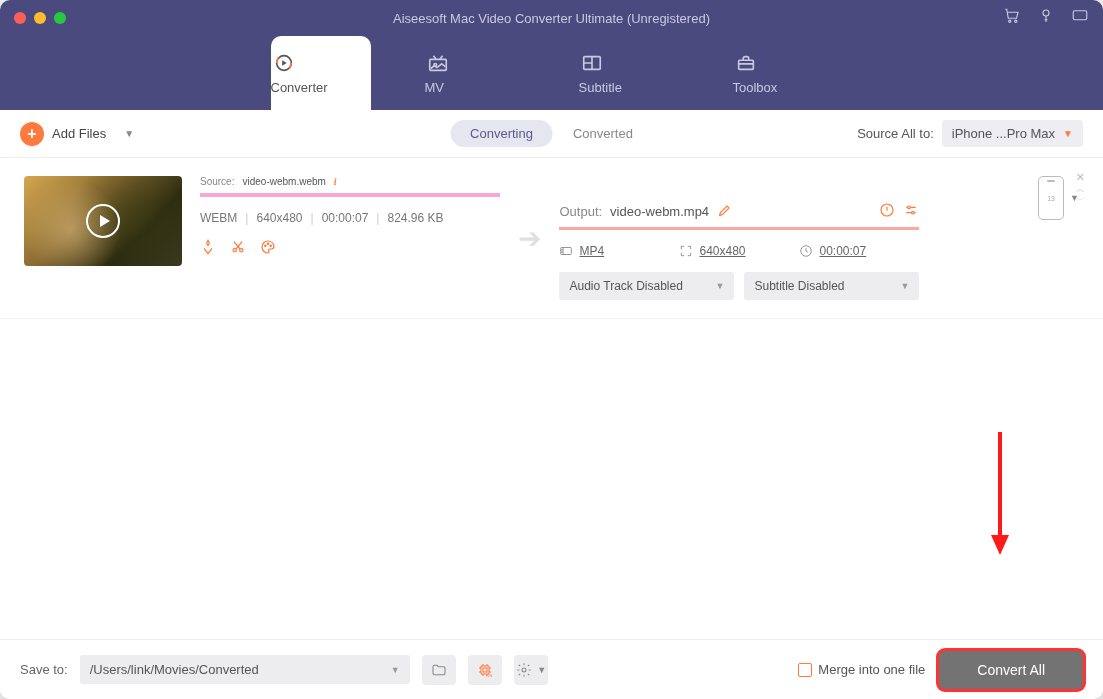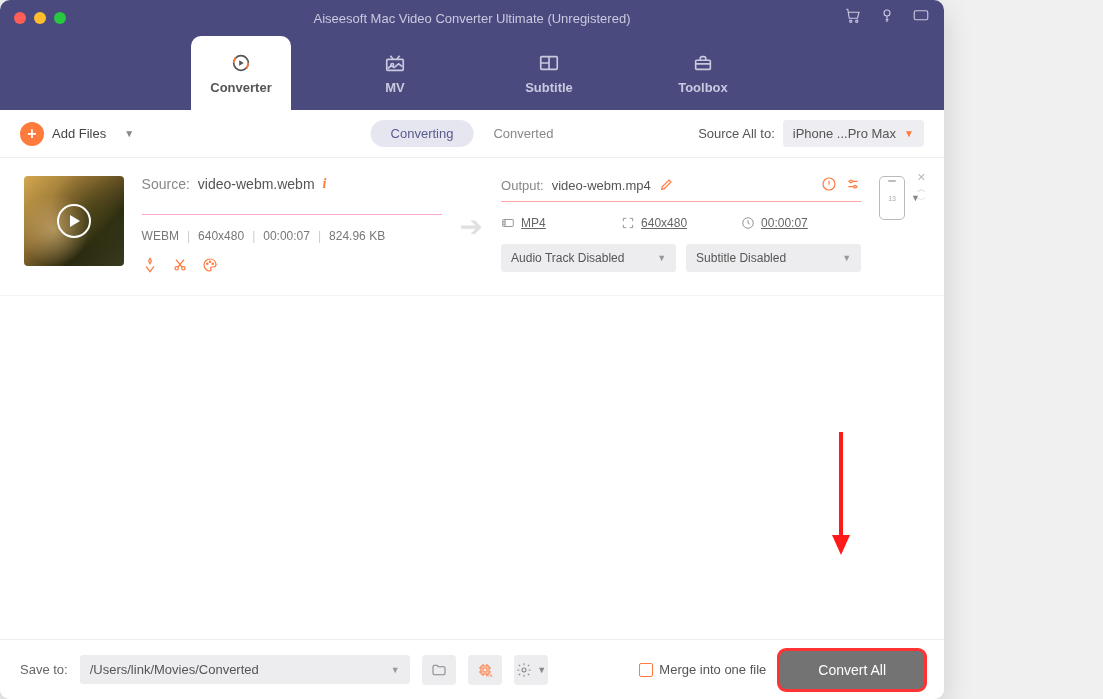--- a/index.html
+++ b/index.html
@@ -1,31 +1,31 @@
 <!DOCTYPE html>
 <html><head>
 <meta charset="utf-8">
 <style>
 * { box-sizing: border-box; margin: 0; padding: 0; font-family: -apple-system, BlinkMacSystemFont, "Segoe UI", sans-serif; }
 body { background: #f0f0f0; width: 1103px; height: 699px; overflow: hidden; }
 
-.window { width: 944px; height: 699px; background: #fff; border-radius: 10px; overflow: hidden; display: flex; flex-direction: column; box-shadow: 0 10px 30px rgba(0,0,0,0.15); }
+.window { width: 1103px; height: 699px; background: #fff; border-radius: 10px; overflow: hidden; display: flex; flex-direction: column; box-shadow: 0 10px 30px rgba(0,0,0,0.15); }
 
 .titlebar { height: 36px; background: #4a4a7e; display: flex; align-items: center; padding: 0 14px; position: relative; }
 .traffic { display: flex; gap: 8px; }
 .traffic span { width: 12px; height: 12px; border-radius: 50%; display: inline-block; }
 .tl-close { background: #ff5f57; }
 .tl-min { background: #ffbd2e; }
 .tl-max { background: #28c840; }
 .title-text { position: absolute; left: 50%; transform: translateX(-50%); color: #c9c9e0; font-size: 13px; }
 .titlebar-right { margin-left: auto; display: flex; gap: 16px; }
 .titlebar-right svg { stroke: #c9c9e0; fill: none; }
 
 .mainnav { height: 74px; background: #4a4a7e; display: flex; justify-content: center; gap: 54px; align-items: flex-end; }
-.mainnav-item { width: 100px; height: 74px; display: flex; flex-direction: column; align-items: center; justify-content: center; color: #c9c9e0; font-size: 13px; gap: 6px; border-radius: 10px 10px 0 0; cursor: pointer; font-weight: bold; }
+.mainnav-item { width: 100px; height: 74px; display: flex; flex-direction: column; align-items: flex-start; justify-content: center; color: #c9c9e0; font-size: 13px; gap: 6px; border-radius: 10px 10px 0 0; cursor: pointer; }
 .mainnav-item.active { background: #fff; color: #555; }
 .mainnav-item svg { width: 26px; height: 22px; }
 
 .toolbar { height: 48px; background: #fff; border-bottom: 1px solid #eee; display: flex; align-items: center; padding: 0 20px; }
 .add-files { display: flex; align-items: center; gap: 8px; cursor: pointer; }
 .add-btn { width: 24px; height: 24px; border-radius: 50%; background: #ff7a3d; color: #fff; display: flex; align-items: center; justify-content: center; font-size: 16px; font-weight: bold; }
 .add-label { font-size: 13px; color: #444; }
 .chev-down { margin-left: 10px; color: #888; font-size: 10px; }
 
 .tabseg { margin-left: auto; margin-right: auto; display: flex; background: transparent; position: absolute; left: 50%; transform: translateX(-50%); }
@@ -37,32 +37,32 @@
 .convert-target { background: #ededf2; padding: 6px 10px; border-radius: 4px; display: flex; align-items: center; gap: 8px; color: #555; cursor: pointer; }
 .tri-orange { color: #ff7a3d; font-size: 10px; }
 
 .itemrow { display: flex; padding: 18px 24px; gap: 18px; align-items: flex-start; border-bottom: 1px solid #f3f3f3; position: relative; }
 .thumb { width: 158px; height: 90px; background: linear-gradient(135deg,#d4a850 0%,#8a6a30 40%,#2a2a10 70%,#3a3a20 100%); border-radius: 4px; position: relative; display: flex; align-items: center; justify-content: center; }
 .thumb::before { content: ""; position: absolute; inset: 0; background: radial-gradient(circle at 30% 60%, rgba(230,200,140,0.5), transparent 40%), radial-gradient(circle at 70% 40%, rgba(60,60,20,0.6), transparent 50%); }
 .playcircle { width: 34px; height: 34px; border: 2px solid #fff; border-radius: 50%; display: flex; align-items: center; justify-content: center; position: relative; z-index: 2; }
 .playcircle::after { content: ""; border-left: 10px solid #fff; border-top: 6px solid transparent; border-bottom: 6px solid transparent; margin-left: 3px; }
 
 .srccol { flex: 0 0 300px; display: flex; flex-direction: column; gap: 14px; }
-.srcrow { font-size: 14px; color: #555; display: flex; align-items: center; gap: 8px; border-bottom: 1px solid #f9a8d4; padding-bottom: 22px; }
+.srcrow { font-size: 10px; color: #555; display: flex; align-items: center; gap: 8px; border-bottom: 4px solid #f9a8d4; padding-bottom: 6px; }
 .srcrow .label { color: #888; }
 .srcrow .info-i { color: #ff7a3d; font-style: italic; font-weight: bold; font-family: serif; }
 .meta { font-size: 12px; color: #777; display: flex; gap: 8px; }
 .meta .sep { color: #ccc; }
 .tool-icons { display: flex; gap: 14px; }
 .tool-icons svg { width: 16px; height: 16px; stroke: #ff7a3d; fill: none; }
 
 .arrow-mid { align-self: center; color: #e0e0e0; font-size: 28px; }
 
 .outcol { flex: 0 0 360px; display: flex; flex-direction: column; gap: 10px; }
-.outrow1 { display: flex; align-items: center; gap: 8px; font-size: 13px; color: #555; border-bottom: 1px solid #fca5a5; padding-bottom: 6px; }
+.outrow1 { display: flex; align-items: center; gap: 8px; font-size: 13px; color: #555; border-bottom: 3px solid #fca5a5; padding-bottom: 6px; margin-top: 26px; }
 .outrow1 .label { color: #888; }
 .outrow1 .spacer { flex: 1; }
 .outrow1 svg { width: 16px; height: 16px; stroke: #ff7a3d; fill: none; }
 .outmeta { display: flex; gap: 0; font-size: 12px; color: #666; padding: 4px 0; text-decoration: underline; }
 .outmeta .cell { flex: 1; display: flex; align-items: center; gap: 6px; }
 .outmeta svg { width: 14px; height: 14px; stroke: #888; fill: none; }
 .selects { display: flex; gap: 10px; }
 .sel { flex: 1; background: #ededf0; padding: 7px 10px; font-size: 12px; color: #555; border-radius: 3px; display: flex; align-items: center; justify-content: space-between; cursor: pointer; }
 .sel .tri { color: #999; font-size: 9px; }
 

